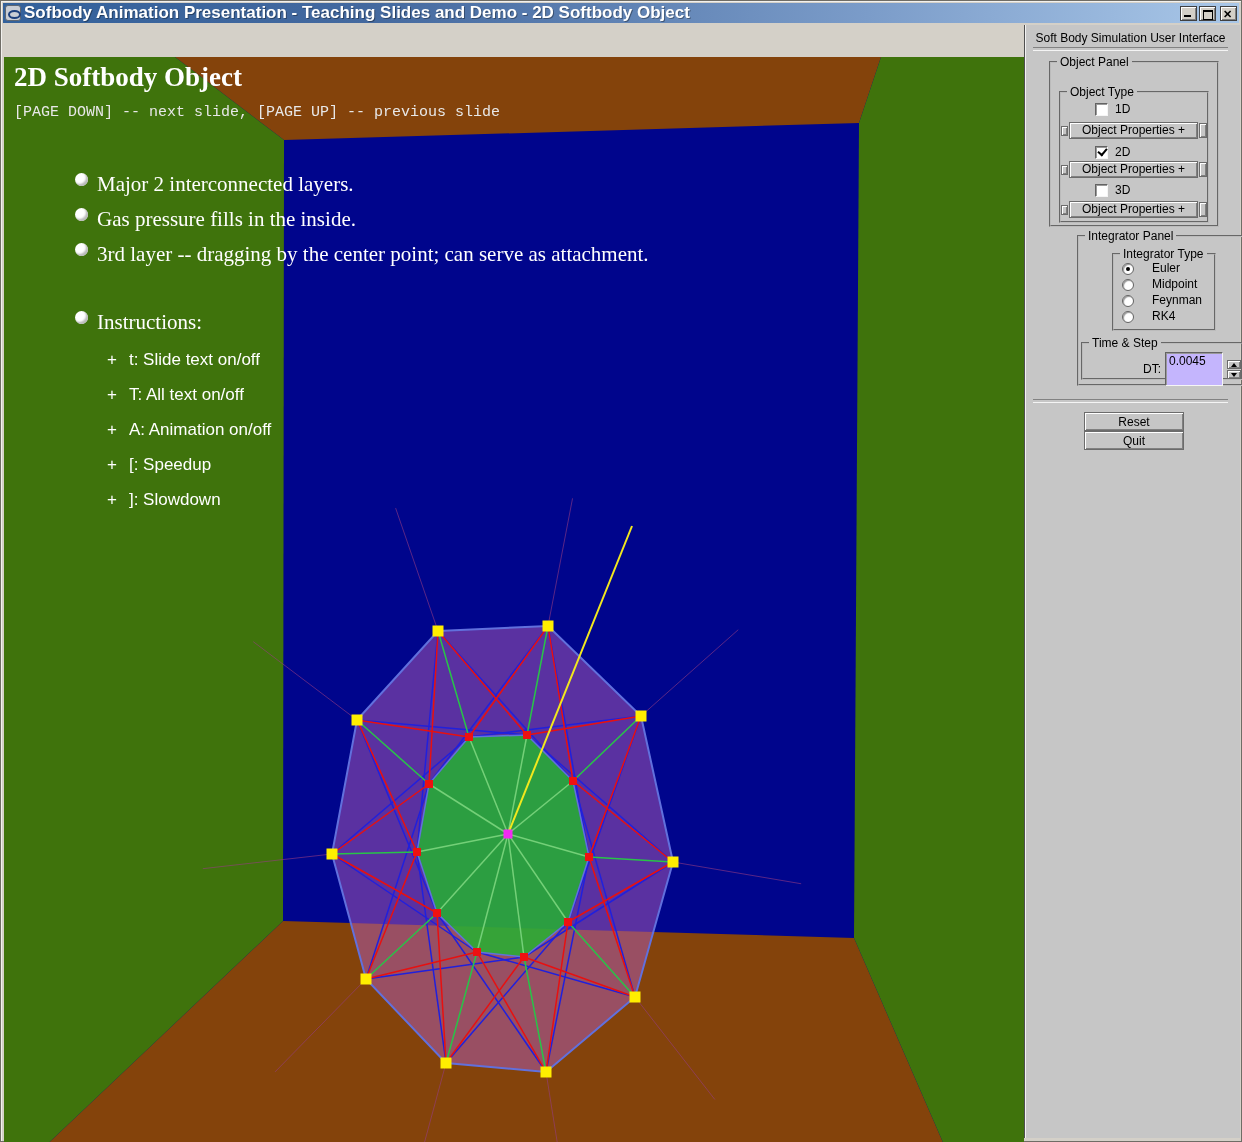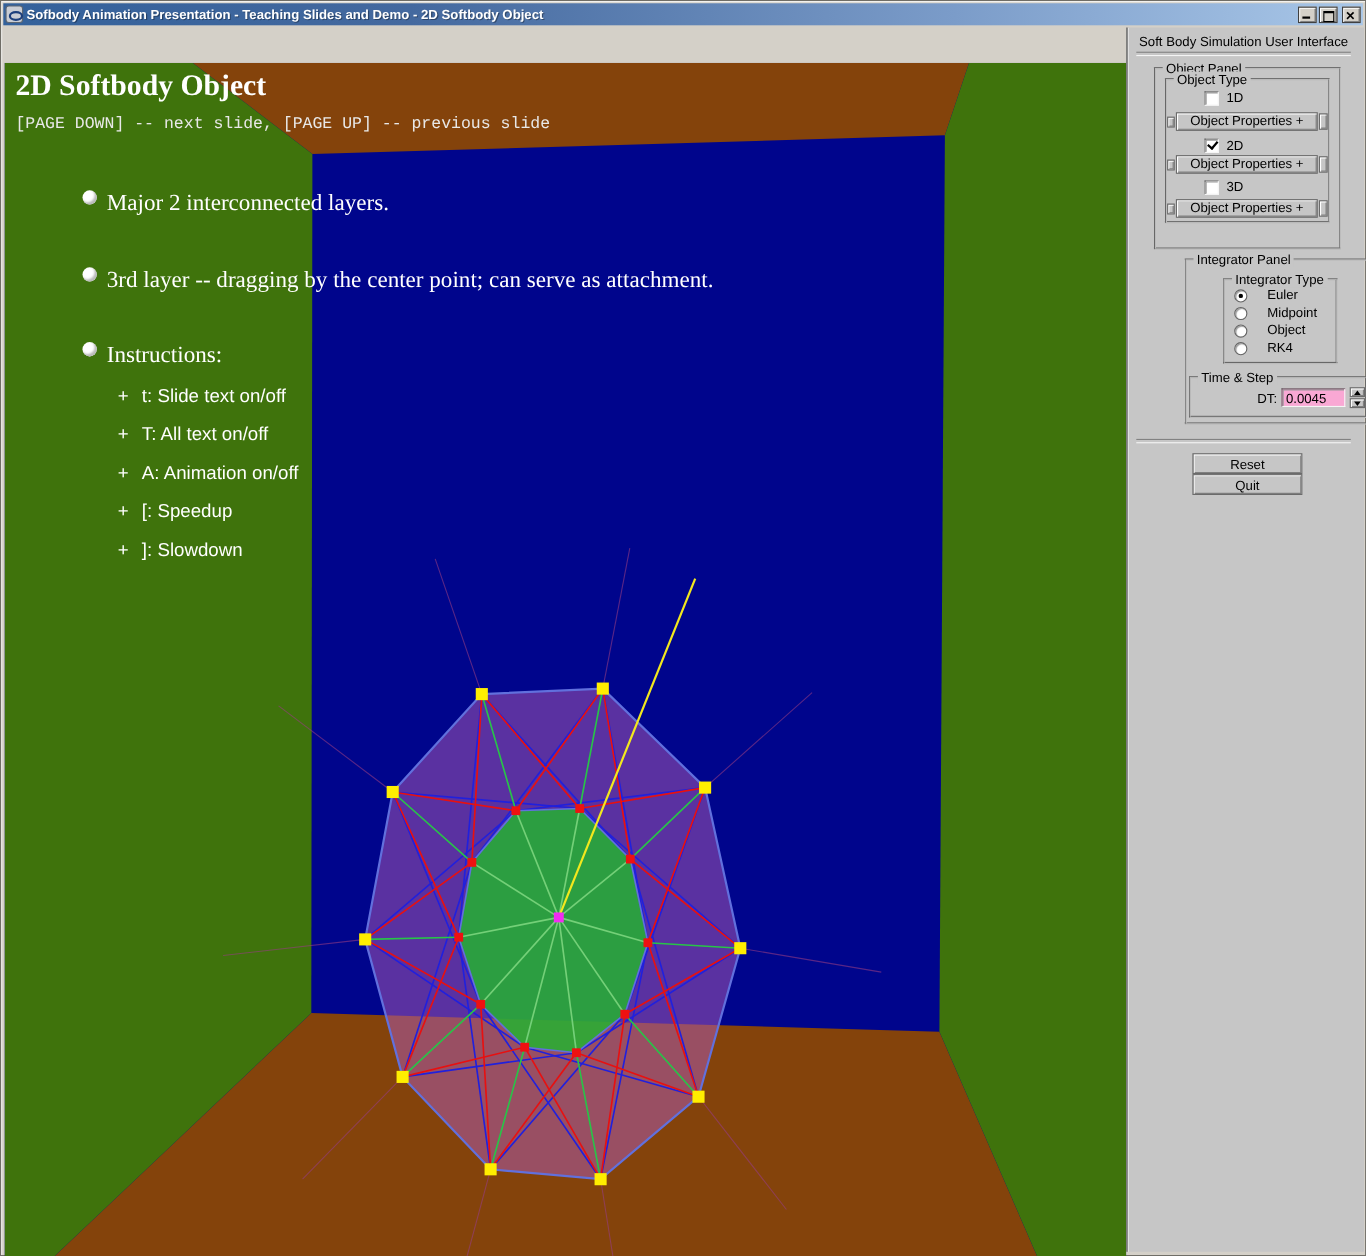--- a/index.html
+++ b/index.html
@@ -7,21 +7,21 @@
   .frame{position:absolute;inset:0;background:#d4d0c8;
     box-shadow:inset 0 0 0 1px #6f6d66, inset 1px 1px 0 1px #f2f1ee;}
   
   .titlebar{position:absolute;left:3px;top:3px;right:3px;height:20px;
     background:linear-gradient(to right,#33619b 0%,#44699f 30%,#7b9cc9 70%,#a9c7e8 100%);
     display:flex;align-items:center;}
   .app-icon{width:16px;height:16px;margin:0 3px 0 2px;background:#c9cdd4;
     border:1px solid #5c6672;border-radius:3px;box-sizing:border-box;position:relative;flex:0 0 auto;}
   .app-icon::before{content:"";position:absolute;left:2px;top:4px;width:9px;height:5px;
     border:2px solid #1c3f7c;border-radius:50%;}
-  .title-text{color:#fff;font-size:12px;font-weight:bold;white-space:nowrap;
+  .title-text{color:#fff;font-size:17px;font-weight:bold;white-space:nowrap;
     text-shadow:1px 1px 0 rgba(0,0,0,.35);}
   .win-buttons{margin-left:auto;display:flex;gap:2px;padding-right:2px;}
   .winbtn{width:17px;height:15px;background:#d4d0c8;border:1px solid #404040;
     box-shadow:inset 1px 1px 0 #fff, inset -1px -1px 0 #808080;
     padding:0;position:relative;cursor:default;}
   .winbtn.gap{margin-left:2px;}
   .glyph-min{position:absolute;left:3px;bottom:3px;width:7px;height:2px;background:#000;}
   .glyph-max{position:absolute;left:3px;top:3px;width:8px;height:7px;
     border:1px solid #000;border-top-width:2px;}
   .glyph-close{position:absolute;left:2px;top:1px;font:bold 11px "Liberation Sans",sans-serif;color:#000;}
@@ -48,21 +48,21 @@
     box-shadow:inset 1px 0 0 #f2f2f2;font-size:12px;color:#000;}
   .panel-title{position:absolute;left:0;right:4px;top:6px;text-align:center;
     font-size:12px;white-space:nowrap;}
   .hsep{position:absolute;left:8px;right:12px;height:2px;
     border-top:1px solid #828282;border-bottom:1px solid #f4f4f4;}
   .sep1{top:22px}.sep2{top:374px}
   .groupbox{position:absolute;border:2px groove #bbb;}
   .groupbox>.gb-label{position:absolute;top:-8px;left:6px;background:#c6c6c6;
     padding:0 3px;font-size:12px;white-space:nowrap;}
   .gb-object{left:24px;top:36px;width:166px;height:162px;}
-  .gb-objtype{left:8px;top:8px;width:146px;height:128px;}
+  .gb-objtype{left:8px;top:28px;width:146px;height:128px;}
   .gb-integrator{left:24px;top:210px;width:166px;height:147px;margin-left:28px;}
   .gb-inttype{left:33px;top:16px;width:100px;height:74px;}
   .gb-timestep{left:2px;top:105px;width:158px;height:34px;}
   .cbrow{position:absolute;left:9px;display:flex;align-items:center;gap:7px;padding-left:25px;}
   .cb1{top:9px}.cb2{top:52px}.cb3{top:90px}
   .checkbox{width:13px;height:13px;background:#fff;box-sizing:border-box;
     border:1px solid; border-color:#636363 #f5f5f5 #f5f5f5 #636363;
     box-shadow:inset 1px 1px 0 #9a9a9a;position:relative;}
   .checkbox .mark{display:none;position:absolute;left:2px;top:1px;width:7px;height:4px;
     border-left:2px solid #000;border-bottom:2px solid #000;transform:rotate(-50deg);}
@@ -79,21 +79,21 @@
   .propbtn{flex:1;height:17px;line-height:15px;padding:0;}
   .radiorow{position:absolute;left:8px;display:flex;align-items:flex-end;gap:18px;}
   .r1{top:6px}.r2{top:22px}.r3{top:38px}.r4{top:54px}
   .radio{width:12px;height:12px;border-radius:50%;background:#fff;box-sizing:border-box;
     border:1px solid #636363;box-shadow:inset 1px 1px 1px #9a9a9a;position:relative;}
   .radio .dot{display:none;position:absolute;left:3px;top:3px;width:4px;height:4px;
     border-radius:50%;background:#000;}
   .radio.on .dot{display:block;}
   .dtrow{position:absolute;left:0;top:8px;width:100%;display:flex;align-items:center;}
   .dt-label{margin-left:60px;margin-right:4px;}
-  .entry{width:70px;height:17px;background:#f9a8d4;box-sizing:border-box;
+  .entry{width:70px;height:34px;background:#c4b5fd;box-sizing:border-box;
     border:1px solid;border-color:#636363 #f5f5f5 #f5f5f5 #636363;
     box-shadow:inset 1px 1px 0 #9a9a9a;
     font:12px "Liberation Sans",sans-serif;padding:1px 3px;line-height:15px;}
   .spin{margin-left:4px;display:flex;flex-direction:column;gap:1px;}
   .spinbtn{width:14px;height:9px;padding:0;position:relative;}
   .tri-up{position:absolute;left:3px;top:2px;width:0;height:0;
     border-left:3px solid transparent;border-right:3px solid transparent;border-bottom:4px solid #000;}
   .tri-dn{position:absolute;left:3px;top:2px;width:0;height:0;
     border-left:3px solid transparent;border-right:3px solid transparent;border-top:4px solid #000;}
   .bigbtn{position:absolute;left:59px;width:100px;height:19px;text-align:center;}
@@ -223,20 +223,24 @@
         <rect x="499.5" y="772.5" width="9" height="9" fill="#f02cf0"></rect>
       </svg>
     <div class="slide">
       <div class="slide-heading">2D Softbody Object</div>
       <div class="slide-nav">[PAGE DOWN] -- next slide, [PAGE UP] -- previous slide</div>
 
       <div class="bullet-line b1">
           <span class="bullet-dot"></span>
           <span>Major 2 interconnected layers.</span>
         </div>
+      <div class="bullet-line b2">
+          <span class="bullet-dot"></span>
+          <span>Gas pressure fills in the inside.</span>
+        </div>
       <div class="bullet-line b3">
           <span class="bullet-dot"></span>
           <span>3rd layer -- dragging by the center point; can serve as attachment.</span>
         </div>
       <div class="bullet-line bi">
           <span class="bullet-dot"></span>
           <span>Instructions:</span>
         </div>
 
       <div class="instr-line i1">
@@ -314,21 +318,21 @@
               <span class="dot"></span>
             </span>
           <span>Euler</span>
         </div>
         <div class="radiorow r2">
           <span class="radio"></span>
           <span>Midpoint</span>
         </div>
         <div class="radiorow r3">
           <span class="radio"></span>
-          <span>Object</span>
+          <span>Feynman</span>
         </div>
         <div class="radiorow r4">
           <span class="radio"></span>
           <span>RK4</span>
         </div>
       </div>
       <div class="groupbox gb-timestep">
         <span class="gb-label">Time &amp; Step</span>
         <div class="dtrow">
           <span class="dt-label">DT:</span>

